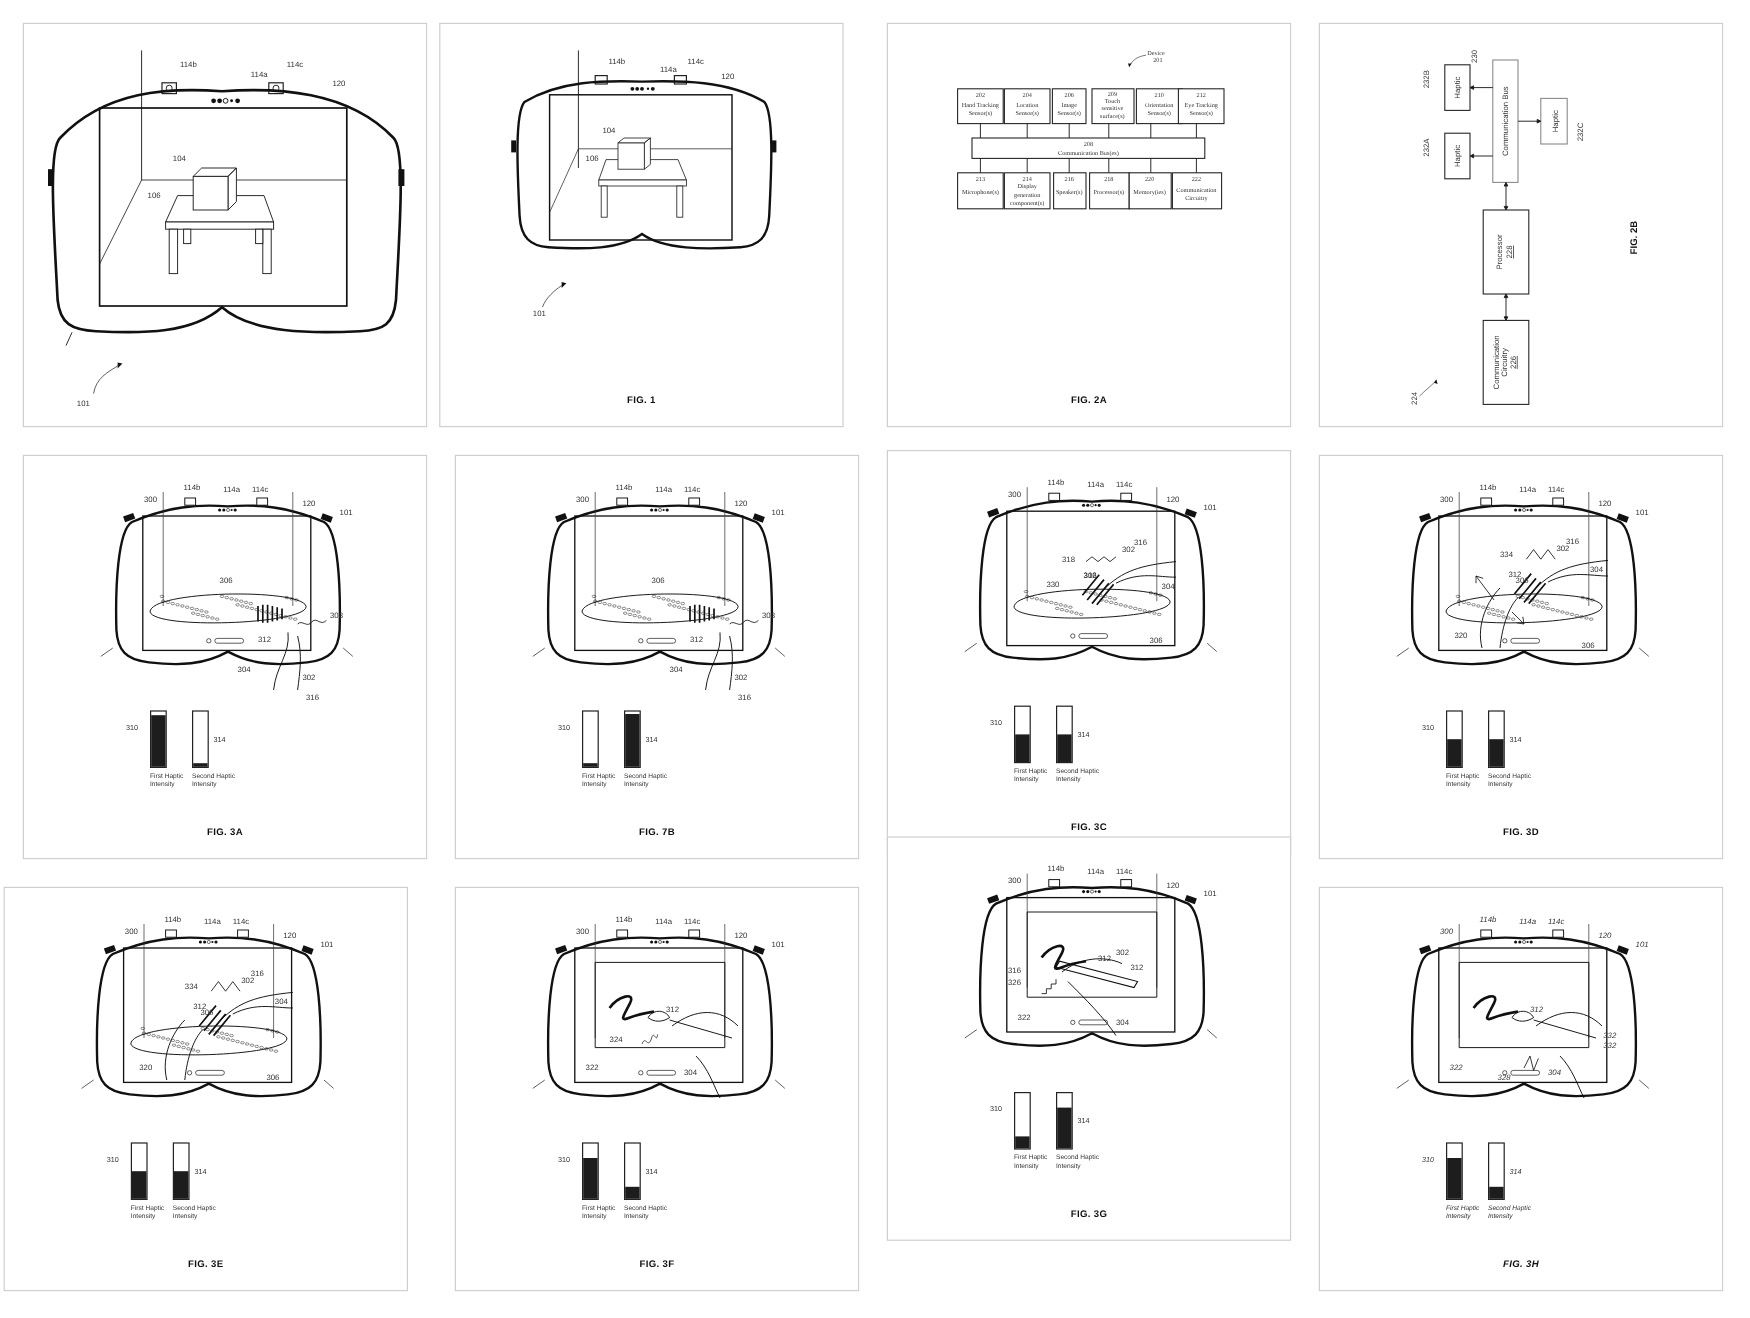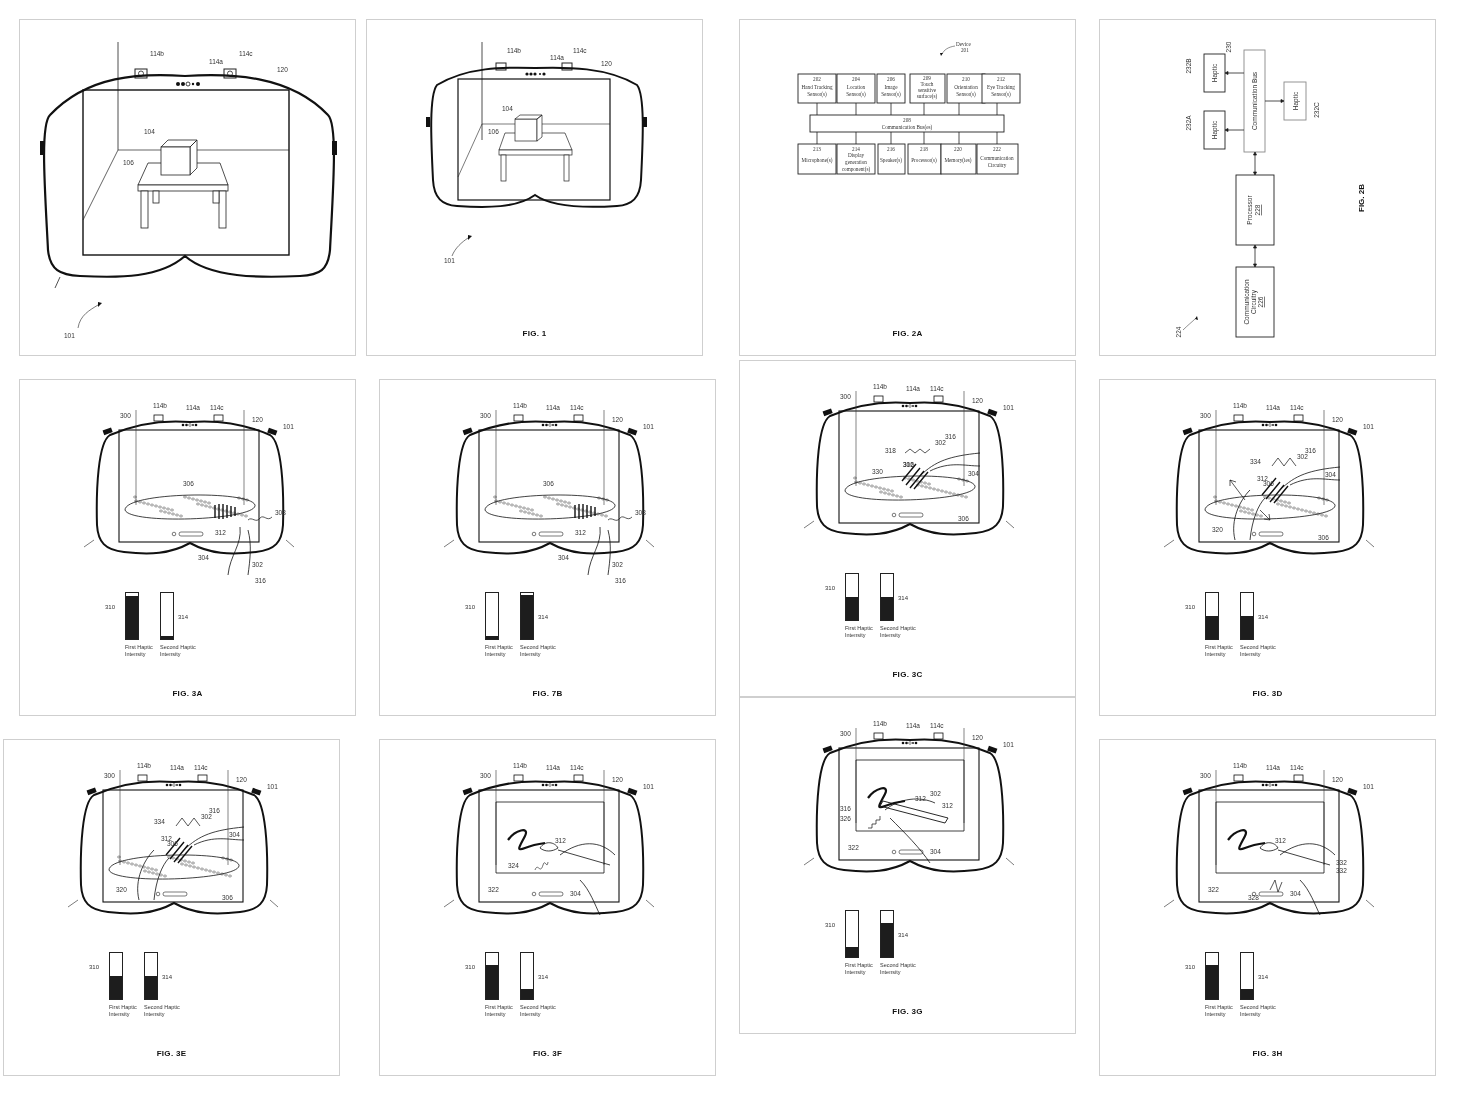--- a/index.html
+++ b/index.html
@@ -431,21 +431,21 @@
         </div>
       <div class="bar-wrap" style="left:35px;">
           <div class="bar-fill fill-second" style="height: 95%;"></div>
         </div>
       <span class="bar-ref ref-second" style="left:53px;top:22px;">314</span>
       <div class="bar-caption cap-first" style="left:0;">First Haptic Intensity</div>
       <div class="bar-caption cap-second" style="left:35px;">Second Haptic Intensity</div>
     </div>
     <div class="fig-label">FIG. 7B</div>
   </div>
-    <div class="sheet" style="left: 739px; top: 360px;">
+    <div class="sheet" style="left: 739px; top: 375px;">
     <svg viewBox="0 0 337 337">
       <g class="hmd">
         <path d="M90,55 C78,62 76,110 77,145 C78,162 85,170 104,172 C130,175 150,174 170,163 C190,174 210,175 236,172 C255,170 262,162 263,145 C264,110 262,62 250,55 C220,42 195,40 170,42 C145,40 120,42 90,55 Z" fill="none" stroke="#111" stroke-width="2"></path>
         <rect x="83" y="49" width="9" height="5" fill="#111" transform="rotate(-20 87 51)"></rect>
         <rect x="248" y="49" width="9" height="5" fill="#111" transform="rotate(20 252 51)"></rect>
         <rect x="99" y="50" width="140" height="112" fill="none" stroke="#111" stroke-width="1.1"></rect>
         <line x1="116" y1="30" x2="116" y2="125" stroke="#333" stroke-width="0.6"></line>
         <line x1="224" y1="30" x2="224" y2="125" stroke="#333" stroke-width="0.6"></line>
         <rect x="134" y="35" width="9" height="6" fill="#fff" stroke="#111" stroke-width="0.8"></rect>
         <rect x="194" y="35" width="9" height="6" fill="#fff" stroke="#111" stroke-width="0.8"></rect>
@@ -844,21 +844,21 @@
         </div>
       <div class="bar-wrap" style="left:35px;">
           <div class="bar-fill fill-second" style="height: 75%;"></div>
         </div>
       <span class="bar-ref ref-second" style="left:53px;top:22px;">314</span>
       <div class="bar-caption cap-first" style="left:0;">First Haptic Intensity</div>
       <div class="bar-caption cap-second" style="left:35px;">Second Haptic Intensity</div>
     </div>
     <div class="fig-label">FIG. 3G</div>
   </div>
-    <div class="sheet" style="left: 1099px; top: 739px;">
+    <div class="sheet" style="left: 1099px; top: 739px; font-style: italic;">
     <svg viewBox="0 0 337 337">
       <g class="hmd">
         <path d="M90,55 C78,62 76,110 77,145 C78,162 85,170 104,172 C130,175 150,174 170,163 C190,174 210,175 236,172 C255,170 262,162 263,145 C264,110 262,62 250,55 C220,42 195,40 170,42 C145,40 120,42 90,55 Z" fill="none" stroke="#111" stroke-width="2"></path>
         <rect x="83" y="49" width="9" height="5" fill="#111" transform="rotate(-20 87 51)"></rect>
         <rect x="248" y="49" width="9" height="5" fill="#111" transform="rotate(20 252 51)"></rect>
         <rect x="99" y="50" width="140" height="112" fill="none" stroke="#111" stroke-width="1.1"></rect>
         <line x1="116" y1="30" x2="116" y2="125" stroke="#333" stroke-width="0.6"></line>
         <line x1="224" y1="30" x2="224" y2="125" stroke="#333" stroke-width="0.6"></line>
         <rect x="134" y="35" width="9" height="6" fill="#fff" stroke="#111" stroke-width="0.8"></rect>
         <rect x="194" y="35" width="9" height="6" fill="#fff" stroke="#111" stroke-width="0.8"></rect>

